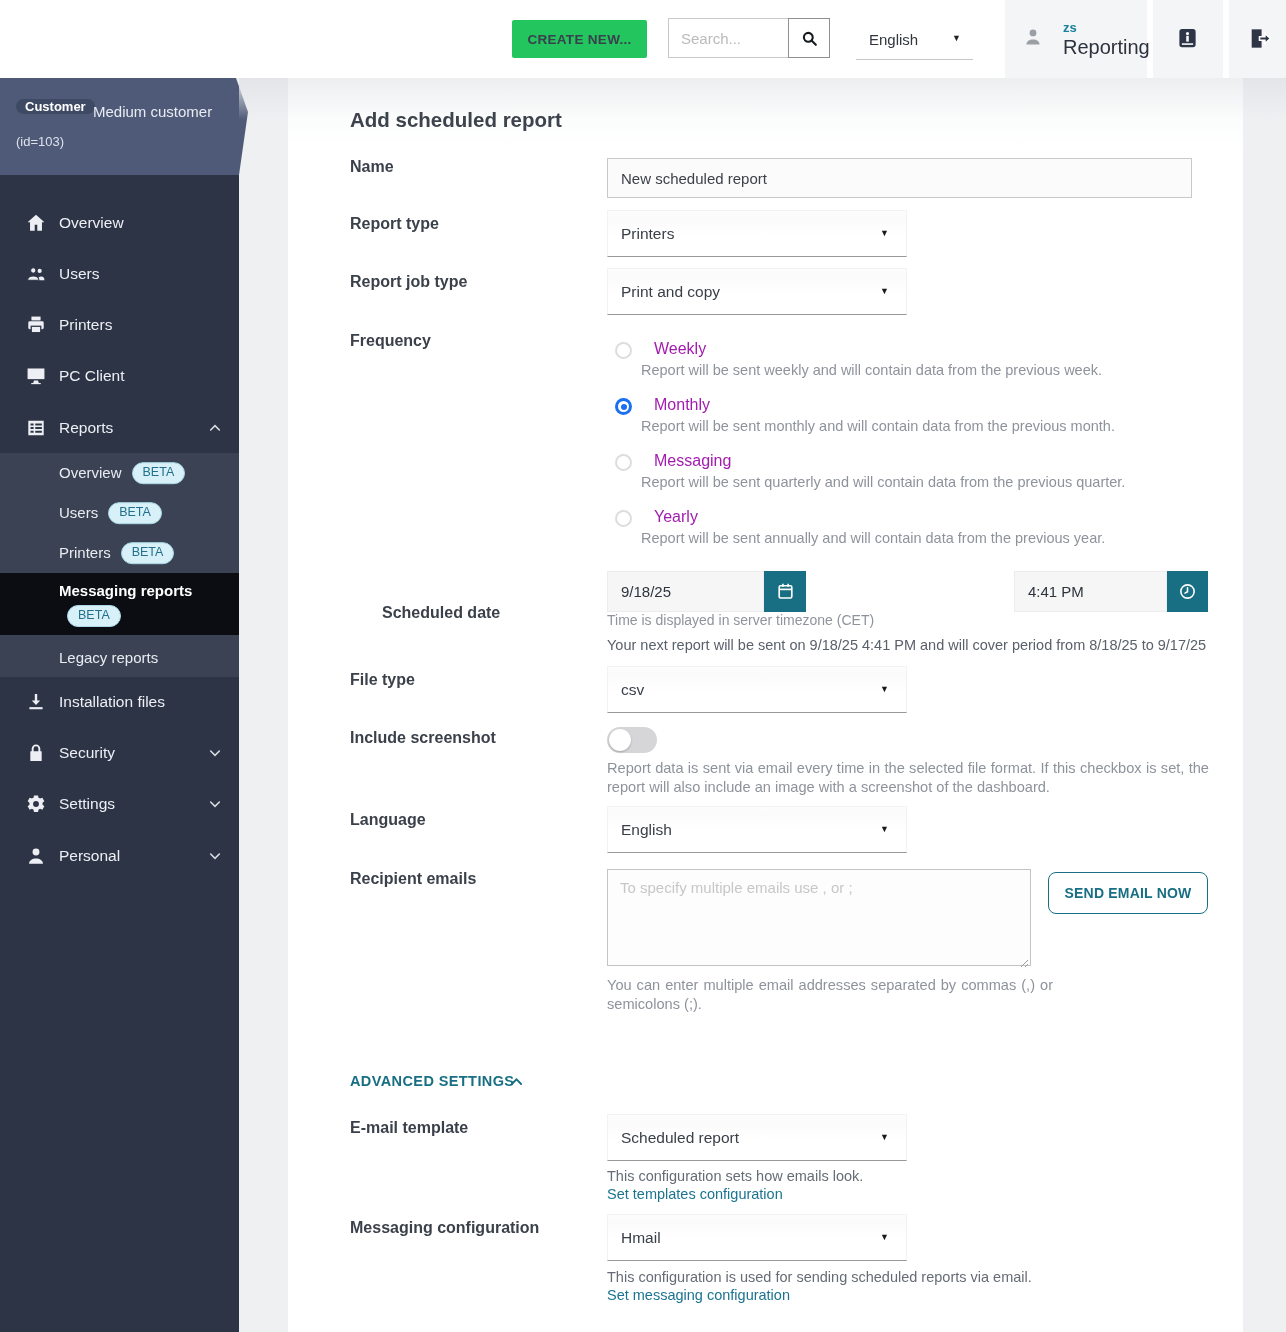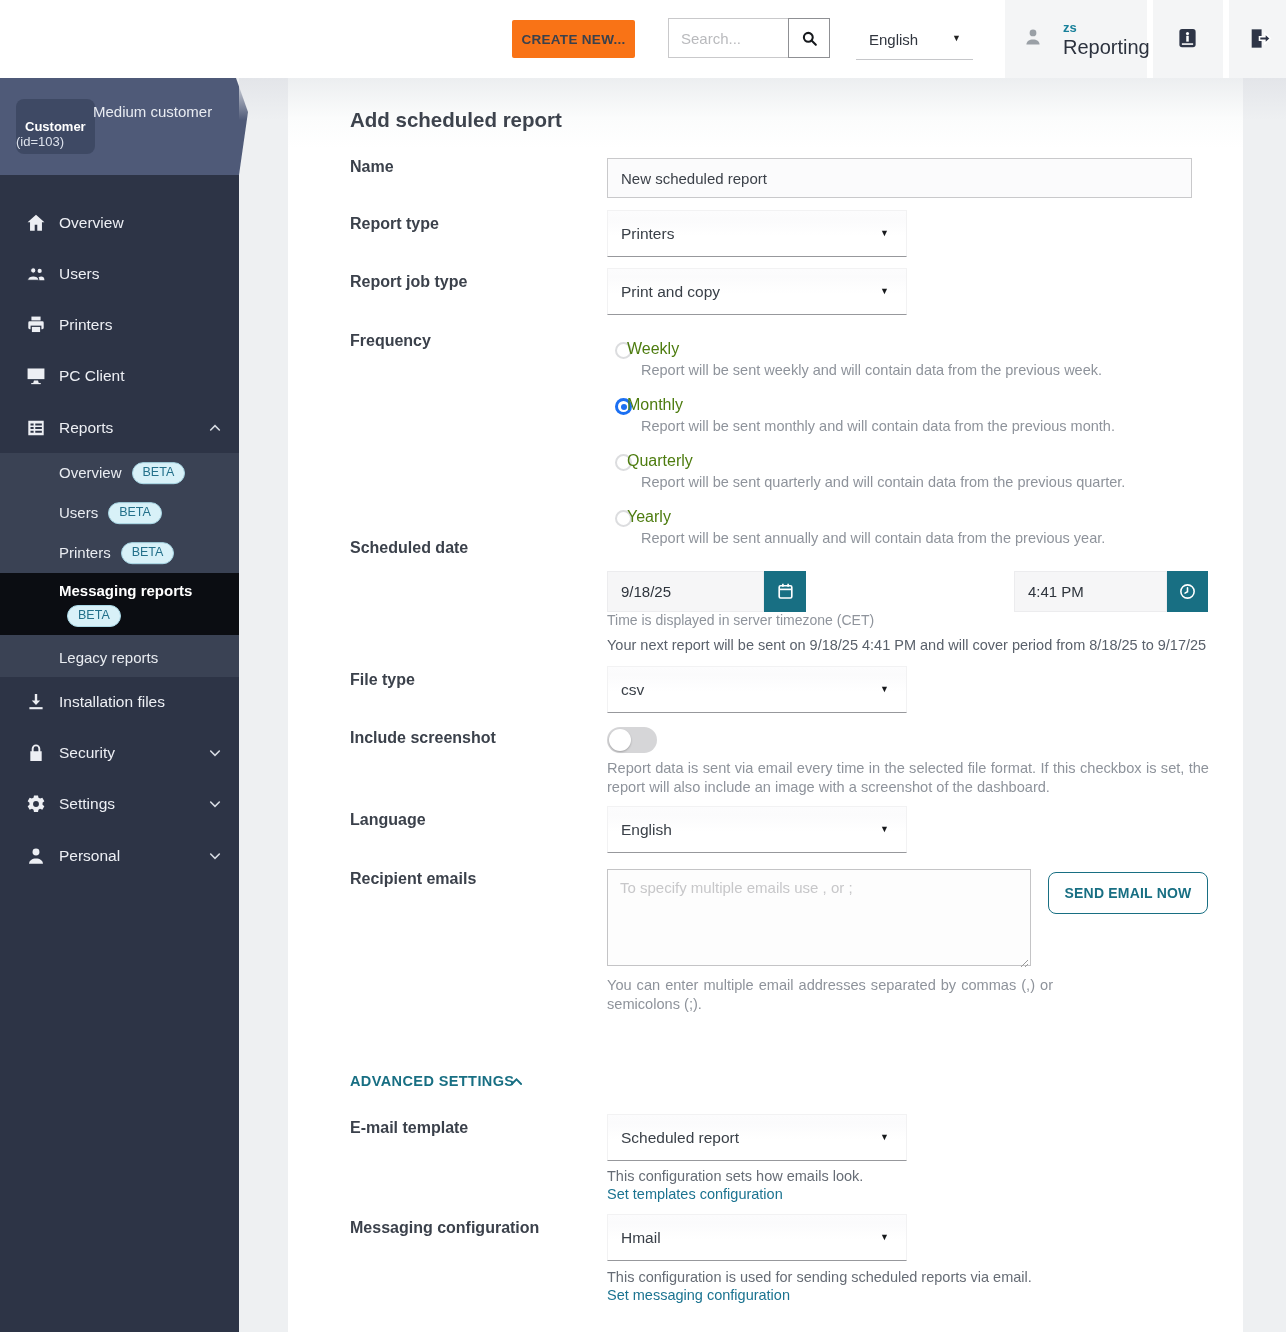--- a/index.html
+++ b/index.html
@@ -2,41 +2,41 @@
 <html style="--accent: #186f83; --blue: #1b6ff2; --sidebar: #2d3446; --submenu: #3a4254; --active: #0b0d12; --banner: #4f5a78; --beta-bg: #d8f1f8; --beta-text: #23708a;"><head>
 <meta charset="utf-8">
 <style>
   html,body{margin:0;padding:0;background:#dfe1e5;}
   .screen{position:relative;width:1286px;height:1332px;background:#eef0f2;overflow:hidden;
           font-family:"Liberation Sans",sans-serif;-webkit-font-smoothing:antialiased;}
   .screen *{box-sizing:border-box;}
 
   
   .header{position:absolute;left:0;top:0;width:1286px;height:78px;background:#fff;}
-  .btn-create{position:absolute;left:512px;top:20px;width:123px;height:38px;background:#f97316;
+  .btn-create{position:absolute;left:512px;top:20px;width:135px;height:38px;background:#22c55e;
               border:none;border-radius:2px;font-family:inherit;font-size:13.5px;font-weight:700;
               letter-spacing:.3px;color:#3a414d;display:flex;align-items:center;justify-content:center;cursor:pointer;}
   .search-input{position:absolute;left:668px;top:18px;width:121px;height:40px;border:1px solid #c9c9cb;
                 background:#fff;padding:0 12px;font:15px "Liberation Sans",sans-serif;color:#444;}
   .search-input::placeholder{color:#b9babd;}
   .search-btn{position:absolute;left:788px;top:18px;width:42px;height:40px;background:#fff;
               border:1px solid #8f9094;display:flex;align-items:center;justify-content:center;cursor:pointer;}
   .lang{position:absolute;left:856px;top:18px;width:117px;height:42px;border-bottom:1px solid #c6c7ca;cursor:pointer;}
   .lang .v{position:absolute;left:13px;top:50%;transform:translateY(-50%);font-size:15px;color:#31363f;}
   .lang .c{position:absolute;right:12px;top:50%;transform:translateY(-56%);font-size:9px;color:#222;}
   .hgray{position:absolute;top:0;height:78px;background:#f4f5f6;}
   .avatar{position:absolute;left:1022px;top:26px;width:22px;height:22px;}
   .uinitials{position:absolute;left:1063px;top:20px;font-size:13px;font-weight:700;color:#17809a;}
   .uname{position:absolute;left:1063px;top:36px;font-size:20px;color:#2c323e;}
   .hicon{position:absolute;top:26px;width:25px;height:25px;cursor:pointer;}
 
   
   .banner{position:absolute;left:0;top:78px;width:248px;height:97px;background:var(--banner,#4f5a78);
           clip-path:polygon(0 0,236px 0,248px 35%,239px 100%,0 100%);}
-  .chip{position:absolute;left:16px;top:21px;background:#3e4964;border-radius:8px;padding:20px 9px;
+  .chip{position:absolute;left:16px;top:21px;background:#3e4964;border-radius:8px;padding:0 9px;
         font-size:13px;font-weight:700;color:#fff;}
   .bname{position:absolute;left:93px;top:25px;font-size:15px;color:#e9ecf2;}
   .bid{position:absolute;left:16px;top:56px;font-size:13px;color:#dde2ec;}
 
   
   .sidebar{position:absolute;left:0;top:175px;width:239px;height:1157px;background:var(--sidebar,#2d3446);}
   .nav-item{position:absolute;left:0;width:239px;height:51px;color:#edeff4;font-size:15.5px;cursor:pointer;}
   .nav-item .ic{position:absolute;left:25px;top:50%;transform:translateY(-50%);width:22px;height:22px;}
   .nav-item .nl{position:absolute;left:59px;top:50%;transform:translateY(-50%);white-space:nowrap;}
   .chev{position:absolute;right:16px;top:50%;transform:translateY(-50%);width:16px;height:16px;}
@@ -65,21 +65,21 @@
        background:linear-gradient(to bottom,#fcfcfd,#fbfbfc 18%,rgba(251,251,252,0) 55%);}
   .sel .v{position:absolute;left:13px;top:50%;transform:translateY(-50%);font-size:15.5px;color:#3a4048;white-space:nowrap;}
   .sel .c{position:absolute;right:17px;top:50%;transform:translateY(-56%);font-size:9px;color:#17191c;}
 
   .radio{position:absolute;left:615px;width:17px;height:17px;border-radius:50%;cursor:pointer;}
   .radio.off{border:2px solid #dcdddf;background:#fff;}
   .radio.on{background:var(--blue,#1b6ff2);}
   .radio.on::after{content:"";position:absolute;left:3px;top:3px;right:3px;bottom:3px;background:#fff;border-radius:50%;}
   .radio.on::before{content:"";position:absolute;left:5.5px;top:5.5px;width:6px;height:6px;background:var(--blue,#1b6ff2);
                     border-radius:50%;z-index:1;}
-  .opt-label{position:absolute;left:627px;font-size:16px;color:#4d7c0f;cursor:pointer;}
+  .opt-label{position:absolute;left:654px;font-size:16px;color:#a21caf;cursor:pointer;}
   .opt-desc{position:absolute;left:641px;font-size:14.5px;color:#8e939b;}
 
   .dtinput{position:absolute;height:41px;background:#f6f6f7;border:1px solid #ececee;
            padding:0 13px;font:15px "Liberation Sans",sans-serif;color:#2e343c;}
   .tealbtn{position:absolute;width:42px;height:41px;background:var(--accent,#186f83);border:none;
            display:flex;align-items:center;justify-content:center;cursor:pointer;}
 
   .help{position:absolute;left:607px;font-size:14px;color:#8f949c;}
   .help2{position:absolute;left:607px;font-size:14.5px;color:#5a616b;}
   .jdesc{position:absolute;left:607px;font-size:14.6px;color:#8e939b;text-align:justify;line-height:1.28;}
@@ -316,28 +316,28 @@
 
   <span class="radio off" style="top:342px;"></span>
   <span class="opt-label" style="top:340px;">Weekly</span>
   <span class="opt-desc" style="top:362px;">Report will be sent weekly and will contain data from the previous week.</span>
 
   <span class="radio on" style="top:398px;"></span>
   <span class="opt-label" style="top:396px;">Monthly</span>
   <span class="opt-desc" style="top:418px;">Report will be sent monthly and will contain data from the previous month.</span>
 
   <span class="radio off" style="top:454px;"></span>
-  <span class="opt-label" style="top:452px;">Quarterly</span>
+  <span class="opt-label" style="top:452px;">Messaging</span>
   <span class="opt-desc" style="top:474px;">Report will be sent quarterly and will contain data from the previous quarter.</span>
 
   <span class="radio off" style="top:510px;"></span>
   <span class="opt-label" style="top:508px;">Yearly</span>
   <span class="opt-desc" style="top:530px;">Report will be sent annually and will contain data from the previous year.</span>
 
-  <div class="flabel" style="top:539px;">Scheduled date</div>
+  <div class="flabel" style="top:604px;margin-left:32px;">Scheduled date</div>
   <input class="dtinput" style="left: 607px; top: 571px; width: 157px;" value="9/18/25">
   <button class="tealbtn" style="left:764px;top:571px;">
     <span style="width:21px;height:21px;display:block;">
       <svg viewBox="0 0 24 24" fill="none" stroke="#fff" stroke-width="1.9">
         <rect x="4.8" y="5.4" width="14.4" height="14" rx="1.6"></rect>
           <path d="M4.8 9.6h14.4"></path>
           <path d="M9 3.2v3.4M15 3.2v3.4"></path>
       </svg></span>
   </button>
   <input class="dtinput" style="left: 1014px; top: 571px; width: 153px;" value="4:41 PM">

